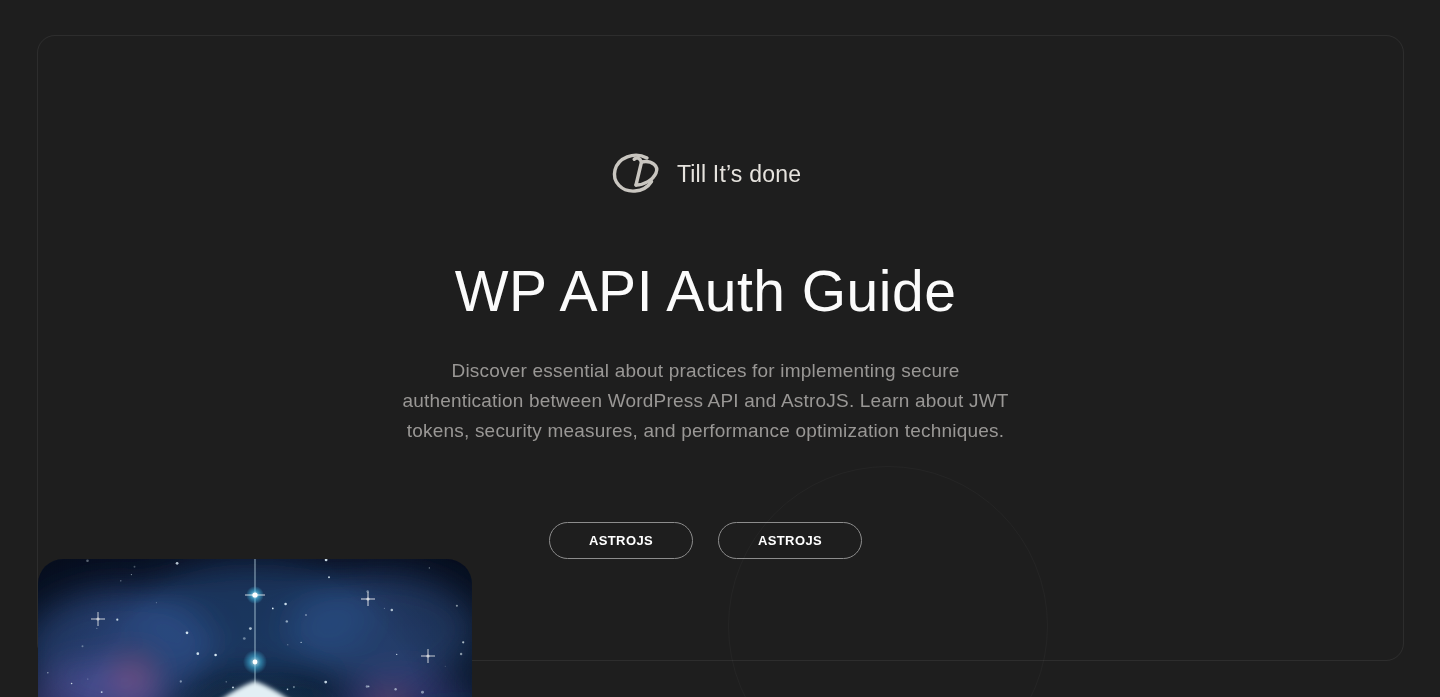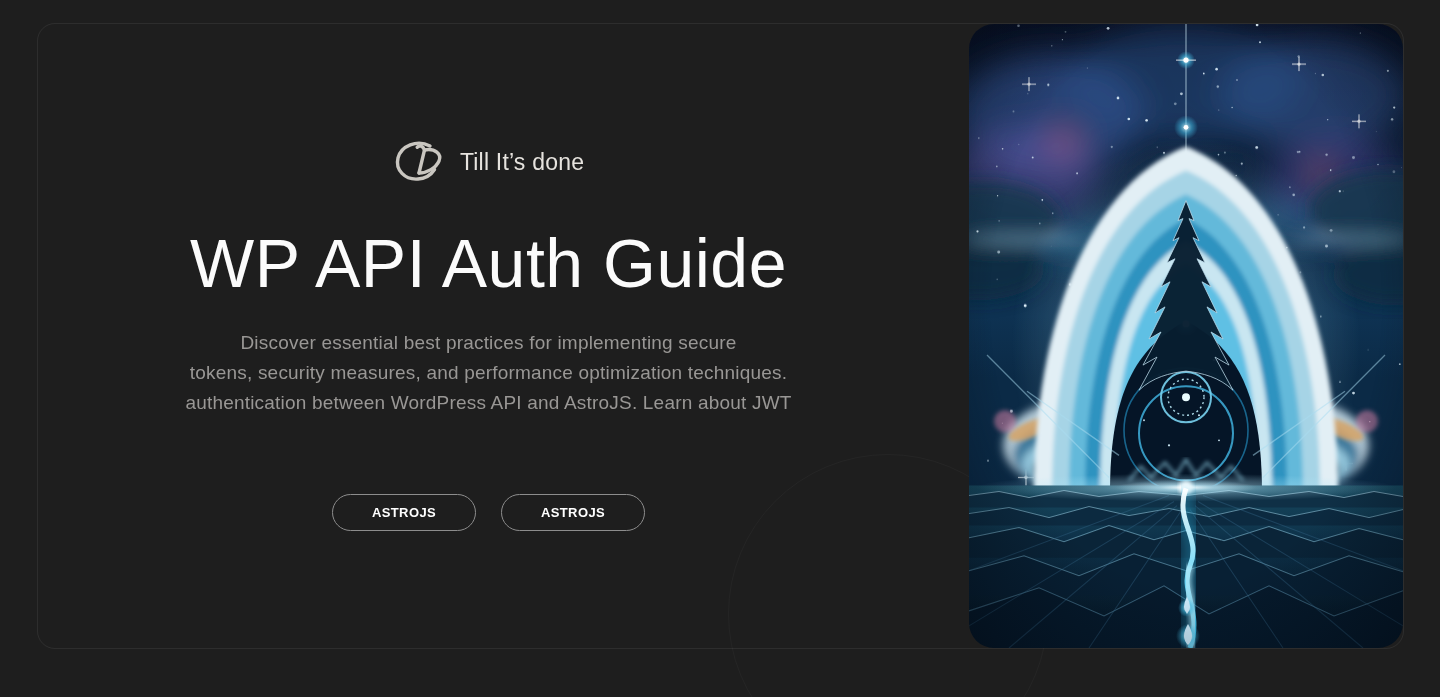--- a/index.html
+++ b/index.html
@@ -6,26 +6,27 @@
   html, body { margin: 0; padding: 0; }
   body {
     width: 1440px; height: 697px;
     background: #1e1e1e;
     font-family: "Liberation Sans", sans-serif;
     overflow: hidden;
     position: relative;
   }
   .card {
     position: absolute;
-    left: 37px; top: 23px;
+    left: 37px; top: 35px;
     width: 1367px; height: 626px;
     border: 1px solid rgba(255,255,255,0.07);
     border-radius: 18px;
     display: flex;
     align-items: stretch;
+    flex-direction: column;
   }
   
   .bg-circle {
     position: absolute;
     left: 690px; top: 430px;
     width: 320px; height: 320px;
     border-radius: 50%;
     border: 1px solid rgba(255,255,255,0.03);
     pointer-events: none;
   }
@@ -43,22 +44,22 @@
     margin-top: 114px;
     cursor: pointer;
   }
   .logo-mark svg { display: block; width: 52px; height: 48px; }
   .logo-text {
     color: #e6e3de;
     font-size: 23px;
     letter-spacing: 0.2px;
   }
   h1.title {
-    margin: 36px 0 0;
-    font-size: 68px;
+    margin: 52px 0 0;
+    font-size: 57px;
     font-weight: 400;
     line-height: 82px;
     color: #fbfbfb;
     letter-spacing: 0.5px;
     text-align: left;
     white-space: nowrap;
   }
   .desc {
     margin: 24px 0 0;
     text-align: center;
@@ -115,23 +116,23 @@
             <path d="M31.5 12 C42 10 49 16 46 23 C43 30 34 35 26 35"></path>
           </g>
         </svg>
       </span>
       <span class="logo-text">Till It’s done</span>
     </div>
 
     <h1 class="title">WP API Auth Guide</h1>
 
     <p class="desc">
-      <span>Discover essential best practices for implementing secure</span>
+      <span>Discover essential about practices for implementing secure</span>
+      <span>authentication between WordPress API and AstroJS. Learn about JWT</span>
       <span>tokens, security measures, and performance optimization techniques.</span>
-      <span>authentication between WordPress API and AstroJS. Learn about JWT</span>
     </p>
 
     <div class="tags">
       <button class="tag">ASTROJS</button>
       <button class="tag">ASTROJS</button>
     </div>
   </div>
 
   <div class="art">
     <svg viewBox="0 0 434 622" preserveAspectRatio="none">

